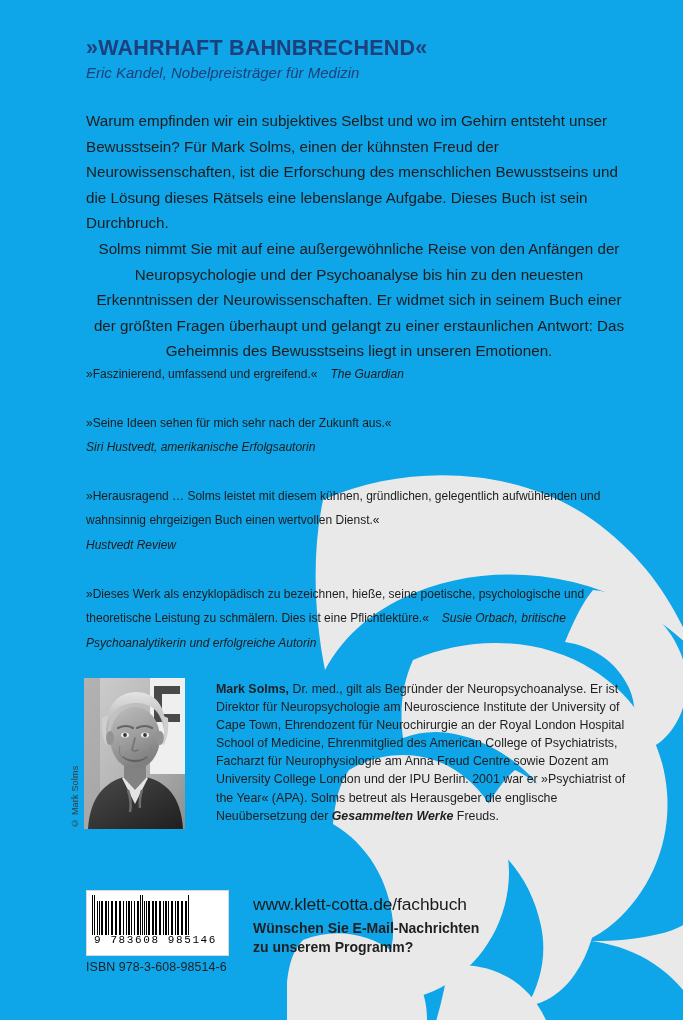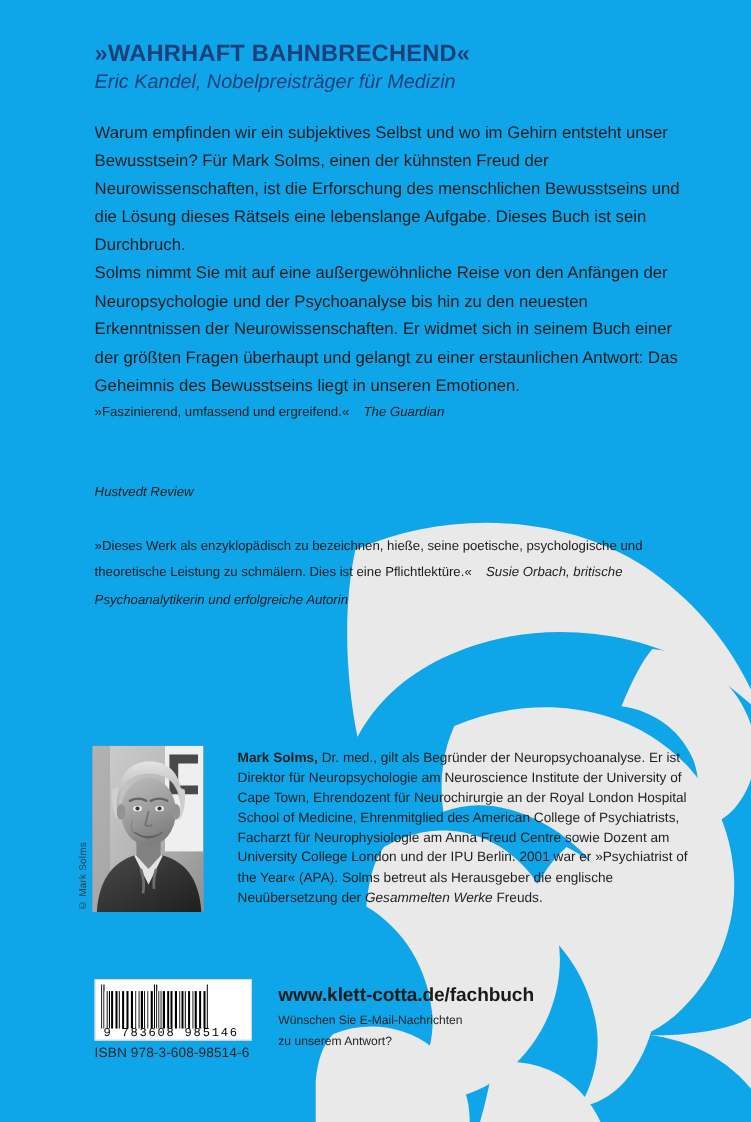--- a/index.html
+++ b/index.html
@@ -49,39 +49,39 @@
   .headline {
     color: #1d3f7a;
     font-size: 21.5px;
     font-weight: bold;
     letter-spacing: 0.2px;
     line-height: 1.15;
     margin: 0 0 3px 0;
   }
   .headline-sub {
     color: #1d3f7a;
-    font-size: 18px;
+    font-size: 15px;
     font-style: italic;
     line-height: 1.2;
     margin: 0;
   }
 
   .body-block {
     position: absolute;
     left: 86px;
     top: 108px;
     width: 546px;
   }
   .para {
     color: #1c1c1c;
     font-size: 15.2px;
     line-height: 25.6px;
     margin: 0;
   }
-  .para + .para { margin-top: 0; }
+  .para + .para { margin-top: 0; text-align: center; }
 
   .quotes-block {
     position: absolute;
     left: 86px;
     top: 362px;
     width: 552px;
   }
   .quote {
     color: #1c1c1c;
     font-size: 12px;
@@ -135,37 +135,37 @@
 
   .bio-text {
     flex: 1 1 auto;
     padding-left: 16px;
     padding-top: 2px;
     color: #1f1f1f;
     font-size: 12.4px;
     line-height: 18.1px;
   }
   .bio-text b { font-weight: bold; }
-  .bio-text i { font-style: italic; }
+  .bio-text i { font-style: italic; font-weight: bold; }
 
   
   .footer {
     position: absolute;
     left: 86px;
     top: 890px;
     width: 560px;
     display: flex;
     align-items: flex-start;
   }
   .barcode-col {
     flex: 0 0 154px;
   }
   .barcode-box {
     width: 143px;
-    height: 56px;
+    height: 66px;
     background: #ffffff;
     border: 1px solid #d8d8d8;
     box-sizing: border-box;
     padding: 4px 5px 0 5px;
     position: relative;
   }
   .bars {
     display: flex;
     align-items: flex-end;
     height: 40px;
@@ -188,30 +188,31 @@
     letter-spacing: 0.1px;
   }
 
   .web-col {
     flex: 1 1 auto;
     padding-left: 13px;
     padding-top: 4px;
   }
   .web-url {
     font-size: 17.4px;
-    font-weight: bold;
+    font-weight: normal;
     color: #1a1a1a;
     letter-spacing: -0.1px;
     margin: 0 0 4px 0;
   }
   .web-line {
-    font-size: 11px;
+    font-size: 14px;
     color: #1f1f1f;
     line-height: 18.6px;
     margin: 0;
+    font-weight: bold;
   }
 </style>
 </head>
 <body>
 
 <div id="cover">
 
   <div class="watermark">
     <svg viewBox="0 0 460 560" xmlns="http://www.w3.org/2000/svg" aria-hidden="true">
       <g fill="#e9e9e9">
@@ -244,21 +245,25 @@
     <div class="body-block">
       <p class="para">Warum empfinden wir ein subjektives Selbst und wo im Gehirn entsteht unser Bewusstsein? Für Mark Solms, einen der kühnsten Freud der Neurowissenschaften, ist die Erforschung des menschlichen Bewusstseins und die Lösung dieses Rätsels eine lebenslange Aufgabe. Dieses Buch ist sein Durchbruch.</p>
       <p class="para">Solms nimmt Sie mit auf eine außergewöhnliche Reise von den Anfängen der Neuropsychologie und der Psychoanalyse bis hin zu den neuesten Erkenntnissen der Neurowissenschaften. Er widmet sich in seinem Buch einer der größten Fragen überhaupt und gelangt zu einer erstaunlichen Antwort: Das Geheimnis des Bewusstseins liegt in unseren Emotionen.</p>
     </div>
 
     <div class="quotes-block">
       <p class="quote">
         <span>»Faszinierend, umfassend und ergreifend.«</span><span class="src-gap"></span><span class="src">The Guardian</span>
       </p>
       <p class="quote">
-        <br>
+        <span>»Seine Ideen sehen für mich sehr nach der Zukunft aus.«</span><br>
+        <span class="src">Siri Hustvedt, amerikanische Erfolgsautorin</span>
+      </p>
+      <p class="quote">
+        <span>»Herausragend … Solms leistet mit diesem kühnen, gründlichen, gelegentlich aufwühlenden und wahnsinnig ehrgeizigen Buch einen wertvollen Dienst.«</span><br>
         <span class="src">Hustvedt Review</span>
       </p>
       <p class="quote">
         <span>»Dieses Werk als enzyklopädisch zu bezeichnen, hieße, seine poetische, psychologische und theoretische Leistung zu schmälern. Dies ist eine Pflichtlektüre.«</span><span class="src-gap"></span><span class="src">Susie Orbach, britische Psychoanalytikerin und erfolgreiche Autorin</span>
       </p>
     </div>
 
     <div class="bio-block">
       <div class="bio-row">
         <div class="photo-wrap">
@@ -404,18 +409,18 @@
               <span style="width: 1px; height: 40px; background: rgb(0, 0, 0);"></span>
               <span style="width: 1px; height: 40px; background: rgb(255, 255, 255);"></span>
             </div>
           <div class="barcode-digits">9 783608 985146</div>
         </div>
         <div class="isbn-text">ISBN 978-3-608-98514-6</div>
       </div>
       <div class="web-col">
         <div class="web-url">www.klett-cotta.de/fachbuch</div>
         <p class="web-line">Wünschen Sie E-Mail-Nachrichten</p>
-        <p class="web-line">zu unserem Antwort?</p>
+        <p class="web-line">zu unserem Programm?</p>
       </div>
     </div>
 
   </div>
 </div>
 
 </body></html>

